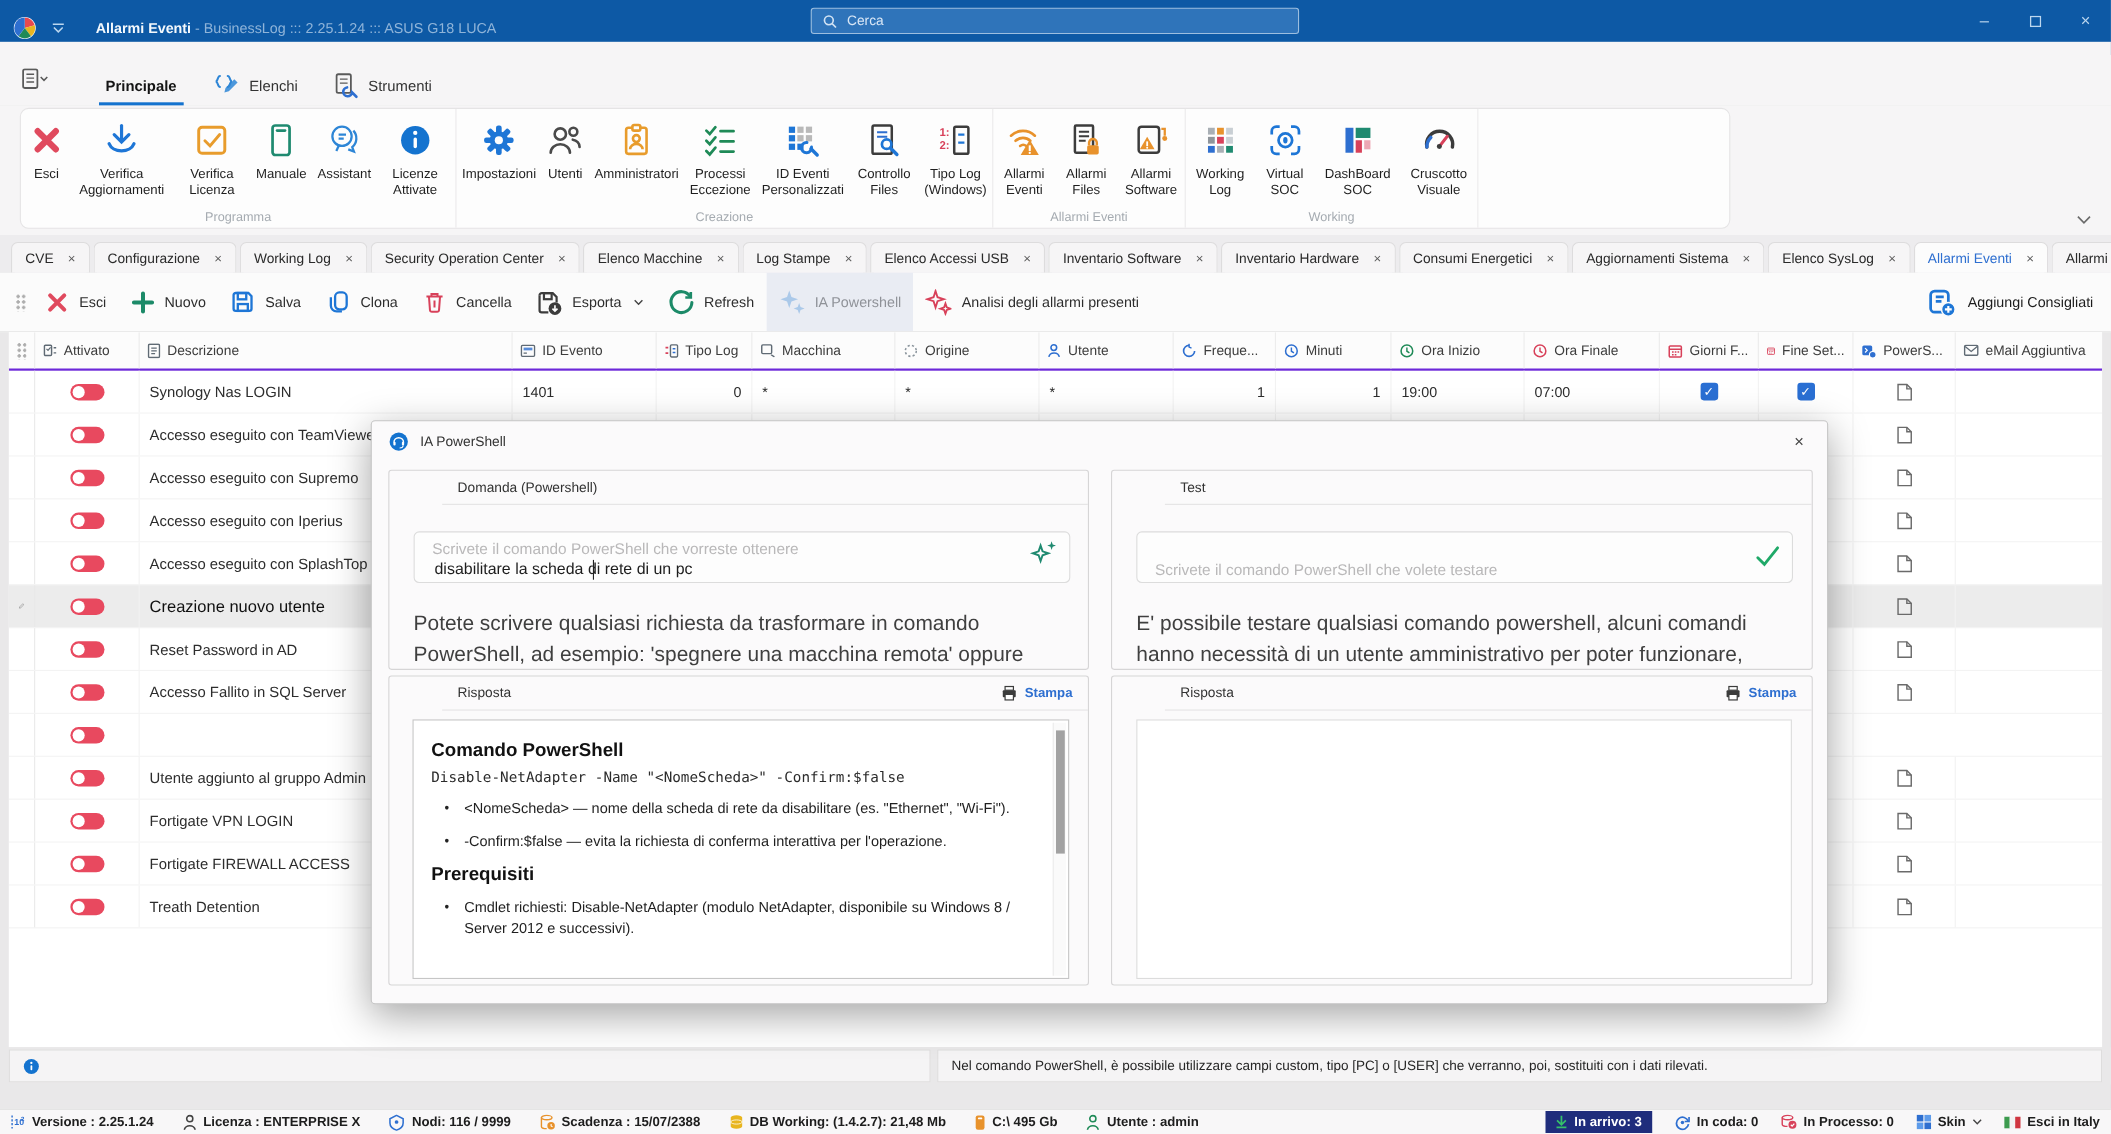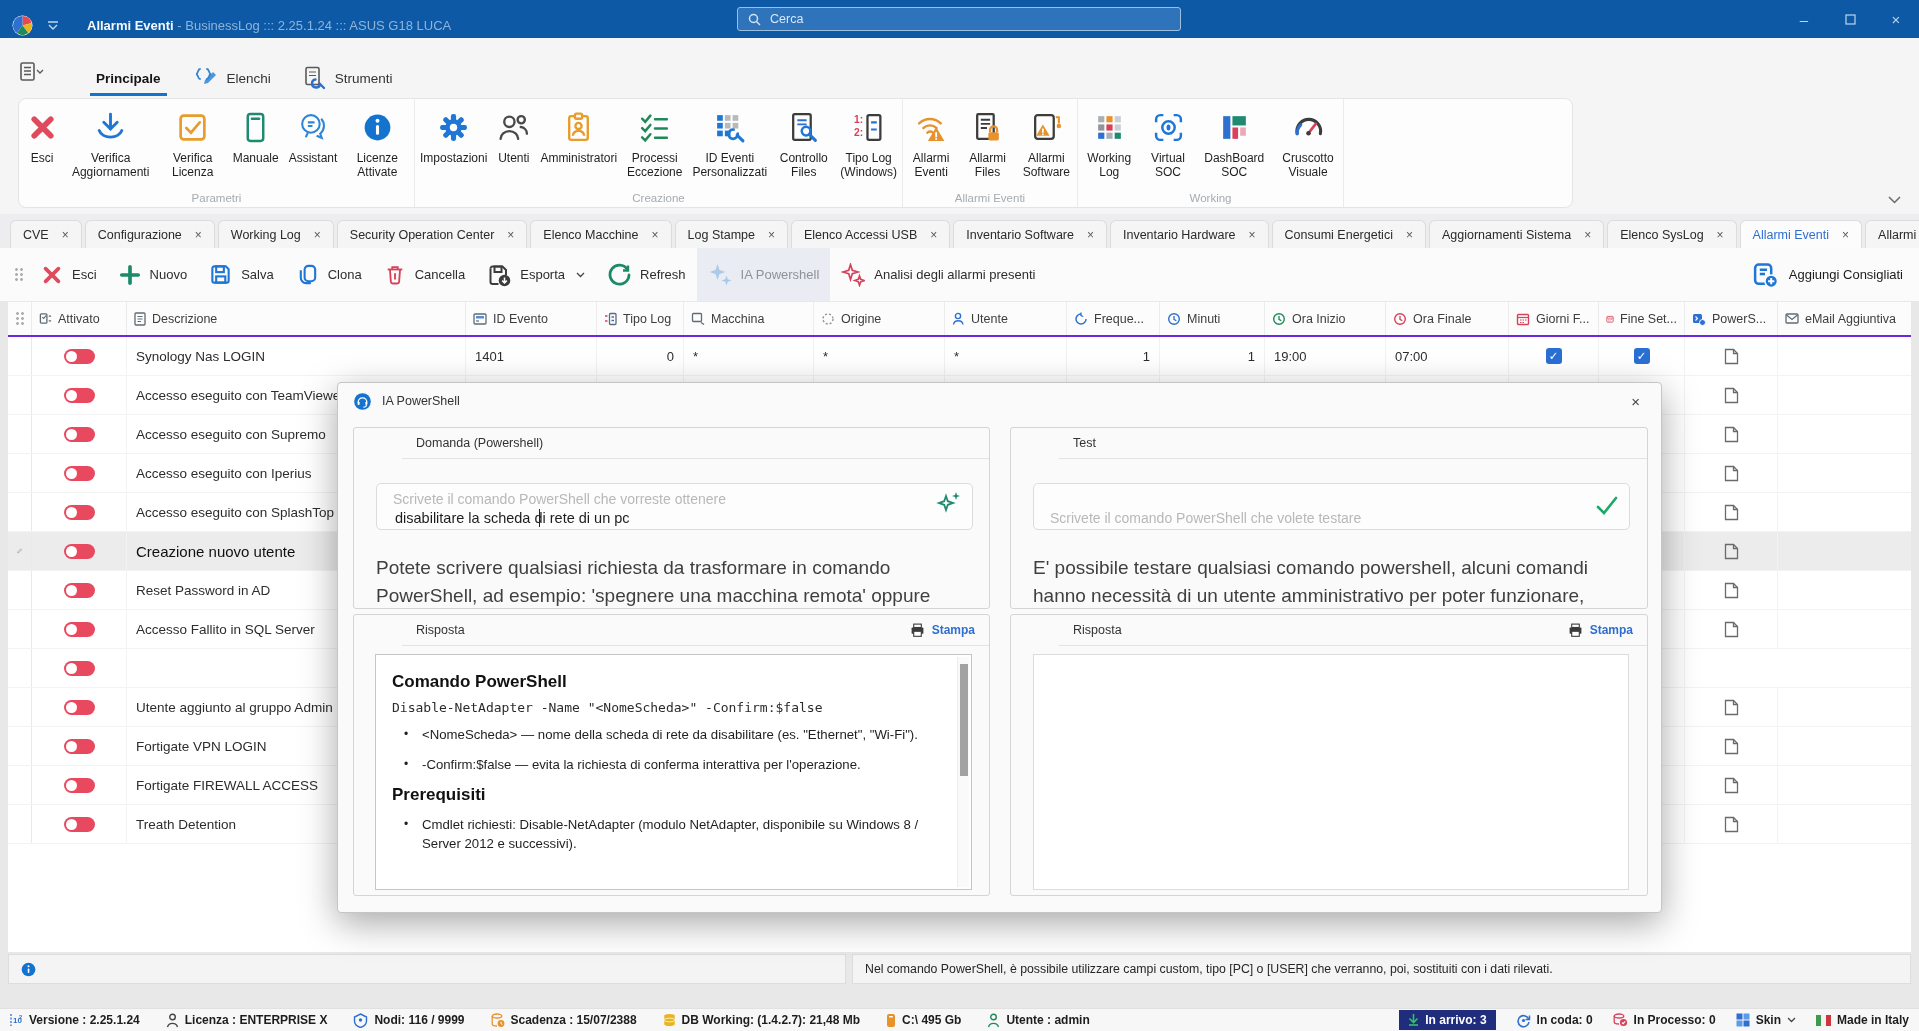--- a/index.html
+++ b/index.html
@@ -221,21 +221,21 @@
           </div>
           <div class="rbtn">
             <svg class="ri" width="33" height="33" viewBox="0 0 32 32">
                 <circle cx="16" cy="16" r="12.5" fill="#1473cf"></circle>
                 <rect x="14.5" y="13.5" width="3" height="9.5" rx="1.5" fill="#fff"></rect>
                 <circle cx="16" cy="9.5" r="1.9" fill="#fff"></circle>
               </svg>
             <span class="lbl" style="max-width:60px">Licenze Attivate</span>
           </div>
         </div>
-        <div class="rgroup-label">Parametri</div>
+        <div class="rgroup-label">Programma</div>
       </div>
 
       <div class="rgroup rg1">
         <div class="rbuttons">
           <div class="rbtn">
             <svg class="ri" width="33" height="33" viewBox="0 0 32 32">
                 <g fill="#1e76d6">
                   <rect x="13.5" y="3" width="5" height="26" rx="2"></rect>
                   <rect x="13.5" y="3" width="5" height="26" rx="2" transform="rotate(90 16 16)"></rect>
                   <rect x="13.5" y="3" width="5" height="26" rx="2" transform="rotate(45 16 16)"></rect>
@@ -1348,18 +1348,18 @@
         <svg width="9" height="6" viewBox="0 0 9 6">
             <path d="M1 1l3.5 3.5L8 1" stroke="#444" stroke-width="1.3" fill="none"></path>
           </svg>
       </span>
       <span class="sitem">
         <svg width="15" height="11" viewBox="0 0 15 11">
             <rect x="0" y="0" width="5" height="11" fill="#3d9b4f"></rect>
             <rect x="5" y="0" width="5" height="11" fill="#f2f2f2"></rect>
             <rect x="10" y="0" width="5" height="11" fill="#cf3540"></rect>
           </svg>
-        <span>Made in Italy</span>
+        <span>Esci in Italy</span>
       </span>
     </span>
   </div>
 
 </div>
 
 </body></html>

